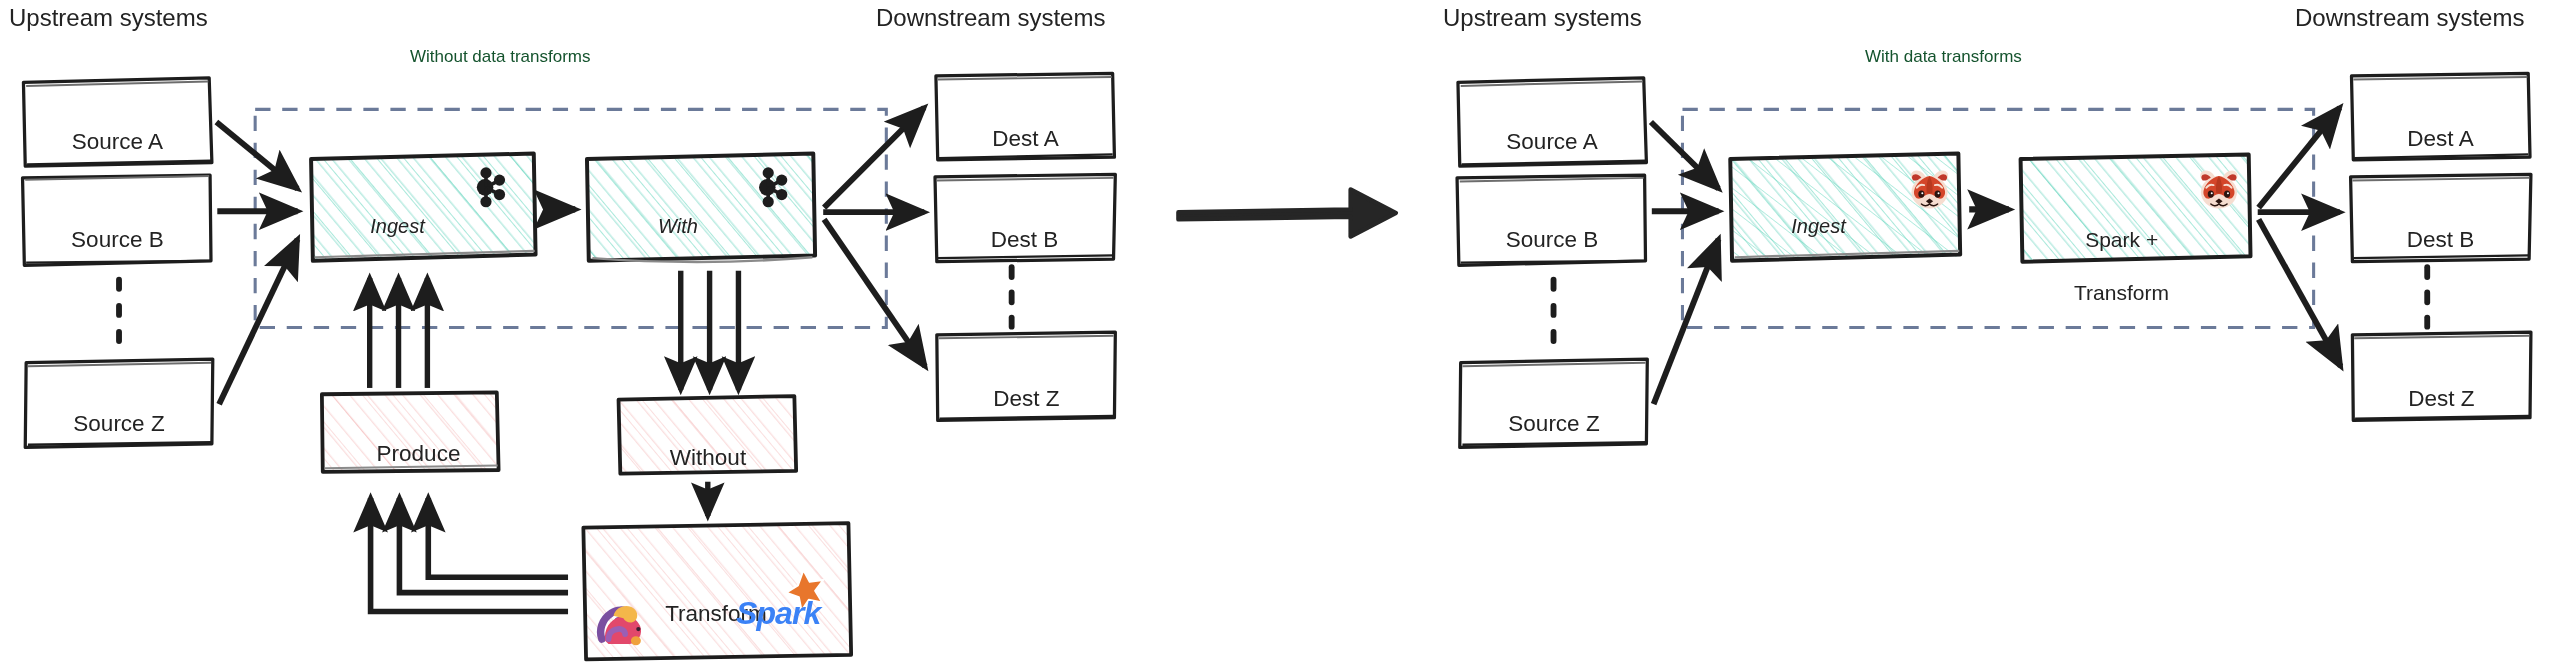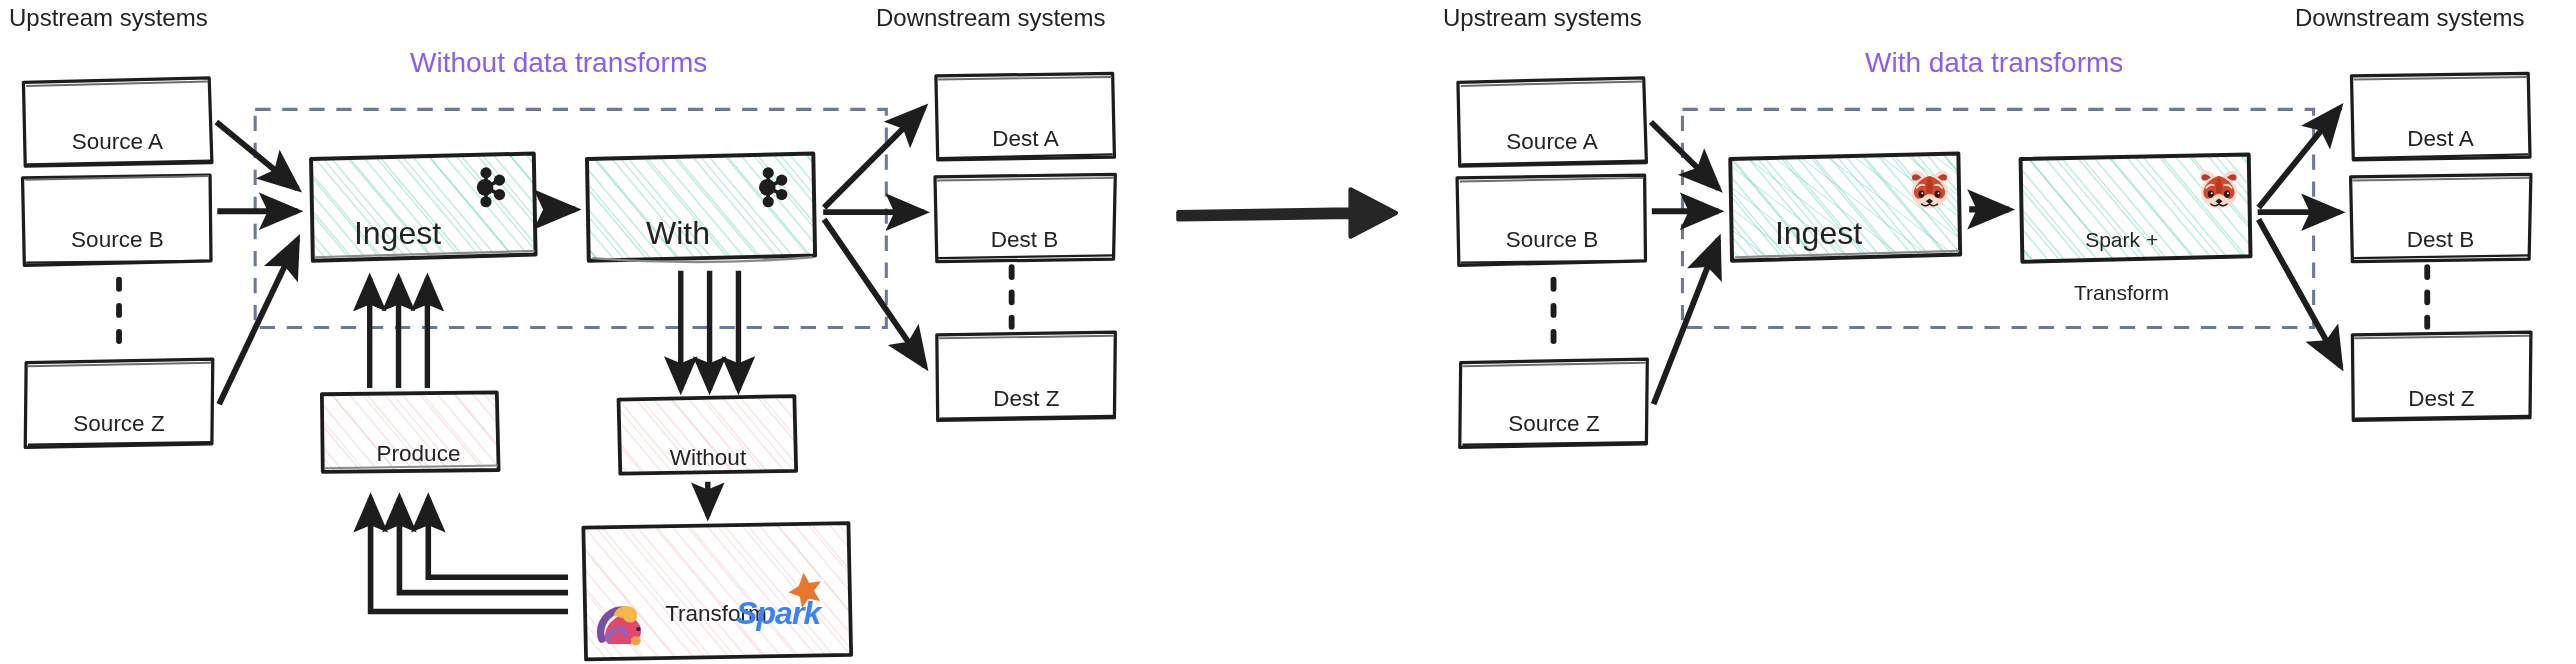--- a/index.html
+++ b/index.html
@@ -27,31 +27,32 @@
     position: absolute;
     white-space: pre;
     line-height: 1.15;
     pointer-events: none;
   }
   .section-title {
     font-size: 24px;
     color: #232323;
   }
   .panel-title {
-    font-size: 28px;
-    color: #8b5cf6;
+    font-size: 17px;
+    color: #14532d;
   }
   .box-label {
     font-size: 22.5px;
     color: #232323;
     text-align: center;
     margin-top: 21px;
   }
   .box-label.big {
-    font-size: 32px;
+    font-size: 20px;
+    font-style: italic;
   }
   .box-label.two-line {
     font-size: 21px;
     line-height: 1.25;
   }
 </style>
 </head>
 <body>
 
 <div id="stage">

